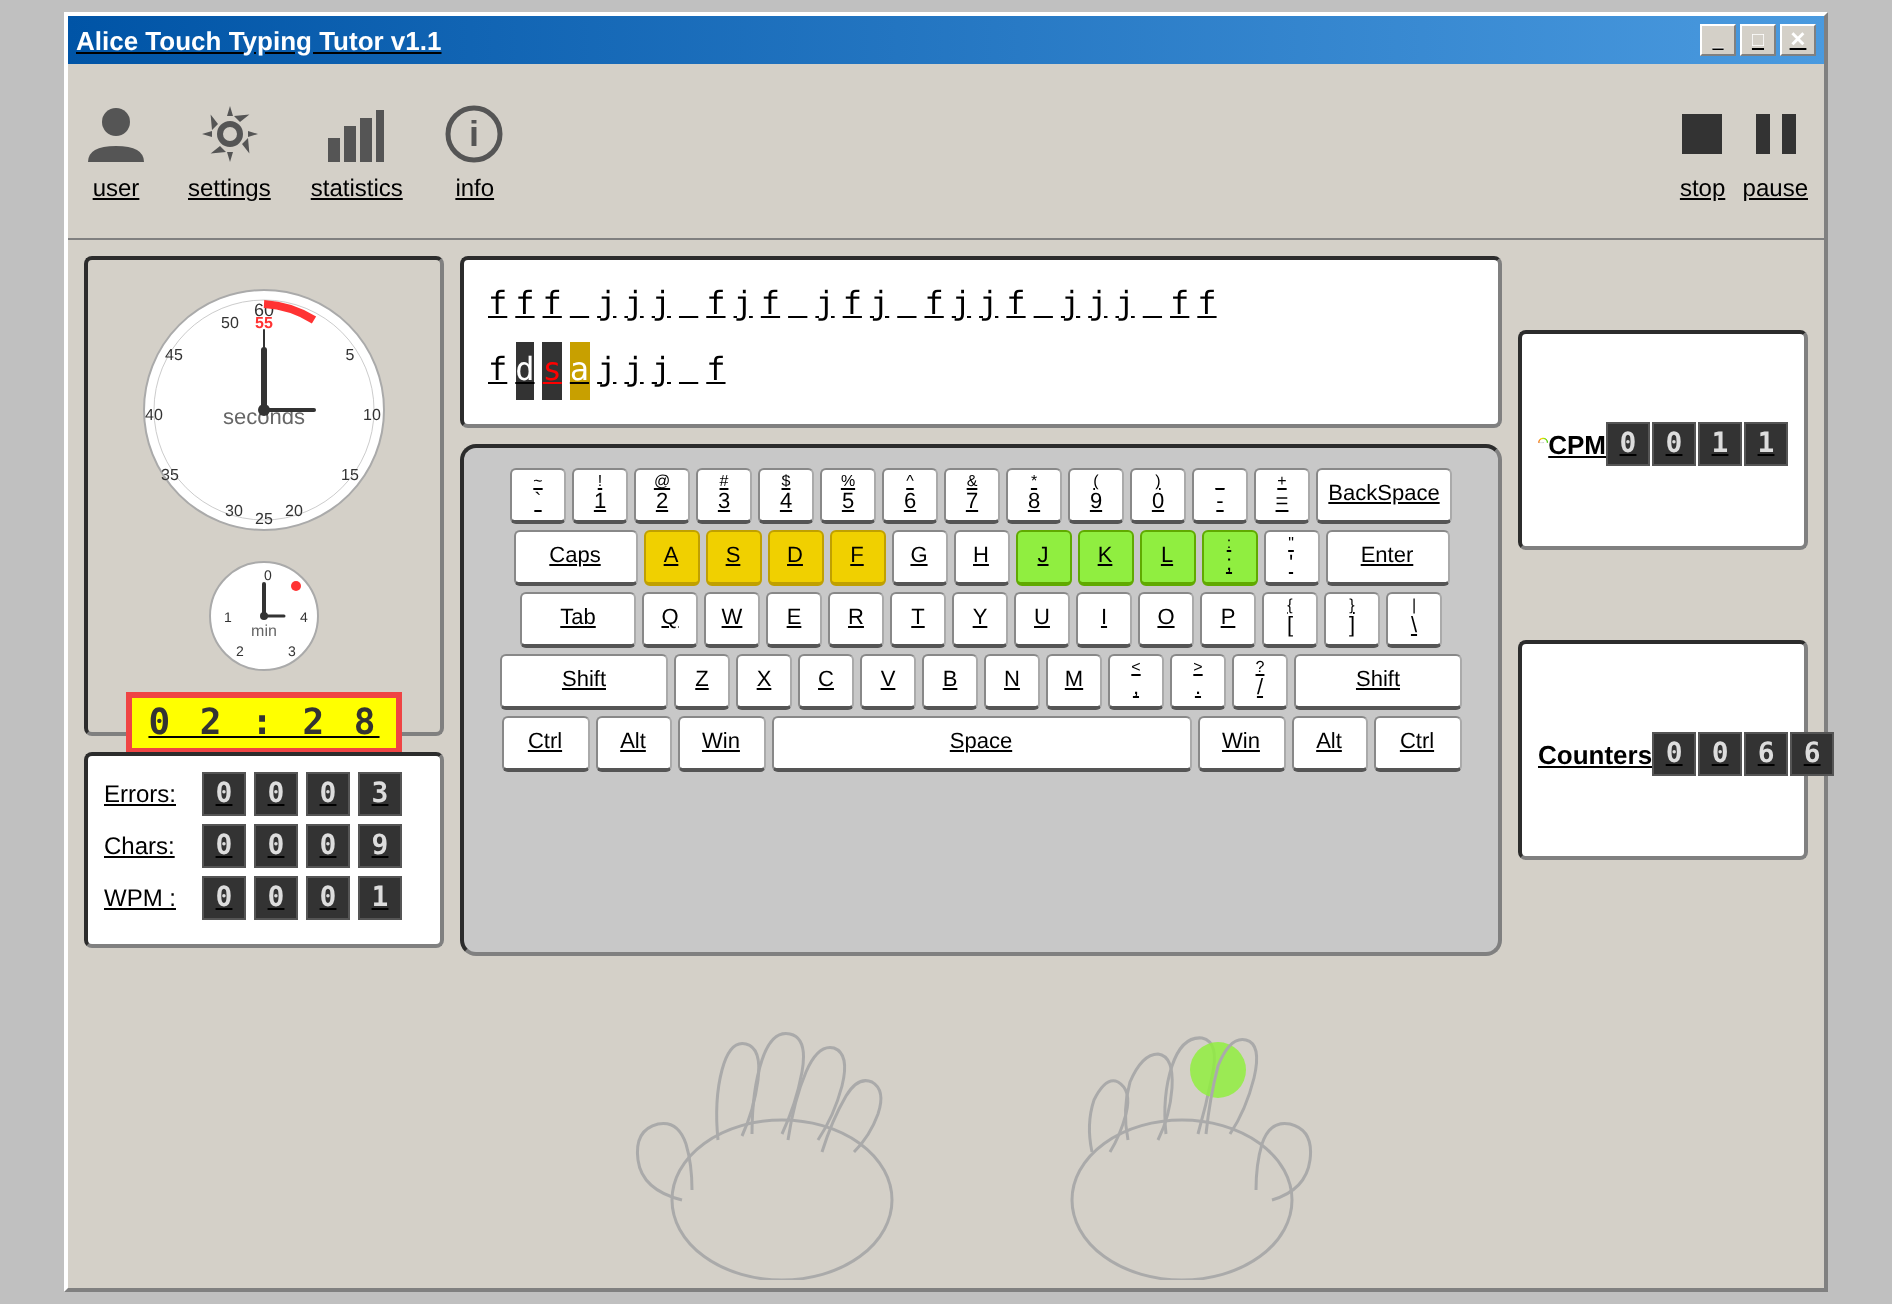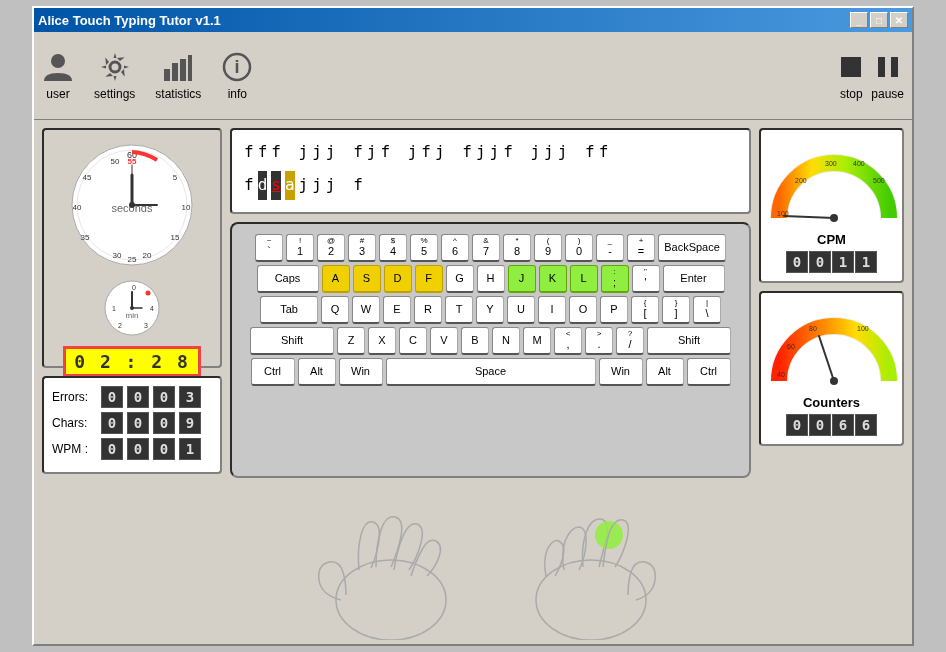--- a/index.html
+++ b/index.html
@@ -12,20 +12,21 @@
       overflow: hidden;
     }
     .window {
       width: 882px;
       height: 640px;
       margin: 6px auto;
       background: #d4d0c8;
       border: 2px solid #808080;
       border-top-color: #ffffff;
       border-left-color: #ffffff;
+      text-decoration: underline;
     }
     .title-bar {
       background: linear-gradient(to right, #0054a6, #4a9adf);
       color: white;
       height: 24px;
       display: flex;
       align-items: center;
       justify-content: space-between;
       padding: 0 4px;
       font-size: 13px;
@@ -246,22 +247,23 @@
       display: flex;
       flex-direction: column;
       gap: 8px;
     }
     .gauge-panel {
       background: white;
       border: 2px inset #808080;
       border-radius: 4px;
       padding: 8px;
       display: flex;
-      flex-direction: column;
-      align-items: center;
+      flex-direction: row;
+      align-items: center;
+      margin-top: 37px;
     }
     .gauge-label {
       font-size: 13px;
       font-weight: bold;
       margin-top: 4px;
     }
     .gauge-digits {
       display: flex;
       gap: 1px;
       margin-top: 4px;

